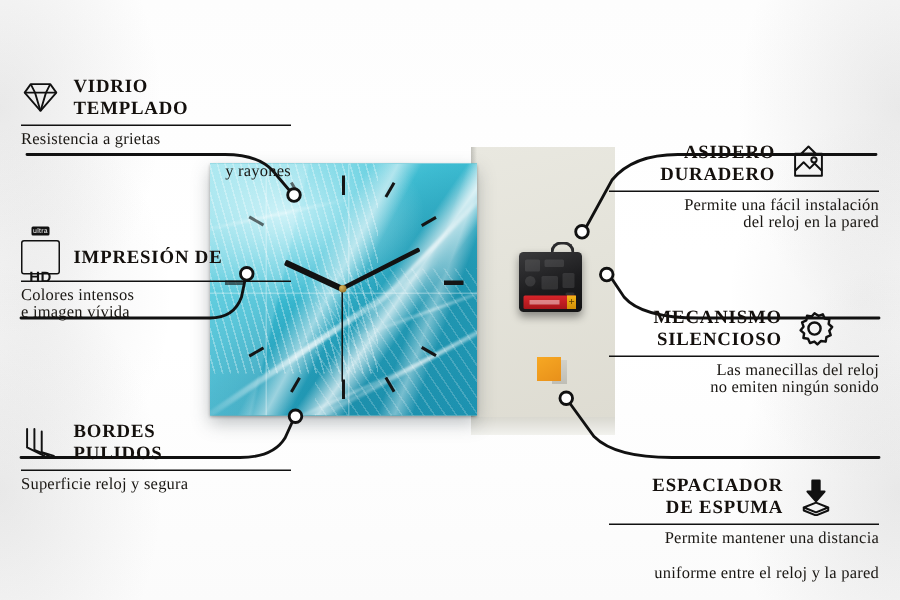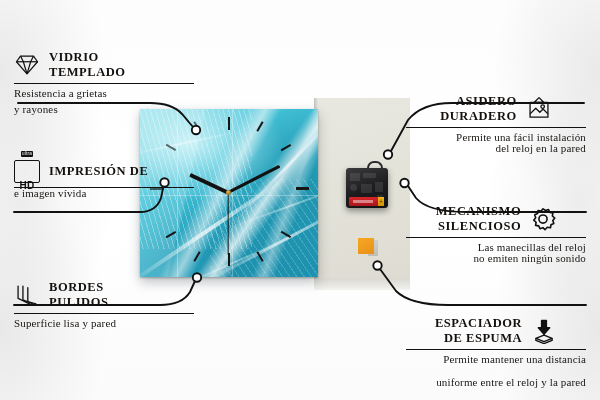--- a/index.html
+++ b/index.html
@@ -259,53 +259,54 @@
             <path d="M24,5 L20.5,12 L16,27"></path>
         </g>
       </svg>
       <div>
         <div class="title">VIDRIO</div>
         <div class="title">TEMPLADO</div>
       </div>
     </div>
     <div class="rule"></div>
     <div class="desc">Resistencia a grietas</div>
-    <div class="desc" style="margin-top:5px;">y rayones</div>
+    <div class="desc" style="margin-top:10px;text-align:right;">y rayones</div>
   </div>
 
   <div class="feat left" style="top:160px;">
     <div class="row">
       <div class="hd-badge">
         <span class="u">ultra</span>
         <span class="h">HD</span>
       </div>
       <div>
         <div class="title">IMPRESIÓN DE</div>
       </div>
     </div>
     <div class="rule"></div>
+    <div class="desc">Colores intensos</div>
     <div class="desc" style="margin-top:0;">e imagen vívida</div>
   </div>
 
   <div class="feat left" style="top:280px;">
     <div class="row">
       <svg class="ico" viewBox="0 0 32 32">
         <g fill="none" stroke="#111" stroke-width="1.6" stroke-linecap="round">
           <path d="M5,5 L5,20 L19,27"></path>
           <path d="M11,5 L11,22 L23,27"></path>
           <path d="M17,7 L17,24 L27,27"></path>
         </g>
       </svg>
       <div>
         <div class="title">BORDES</div>
         <div class="title">PULIDOS</div>
       </div>
     </div>
     <div class="rule"></div>
-    <div class="desc">Superficie lisa y pared</div>
+    <div class="desc">Superficie reloj y segura</div>
   </div>
 
   <div class="feat right" style="top:50px;">
     <div class="row">
       <div style="text-align:right;">
         <div class="title">ASIDERO</div>
         <div class="title">DURADERO</div>
       </div>
       <svg class="ico" viewBox="0 0 32 32">
         <g fill="none" stroke="#111" stroke-width="1.6" stroke-linejoin="round">

